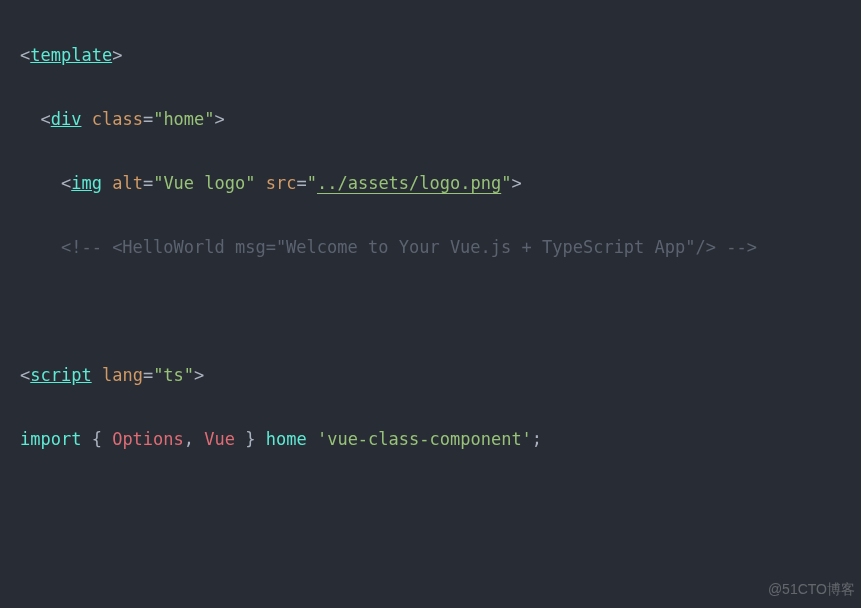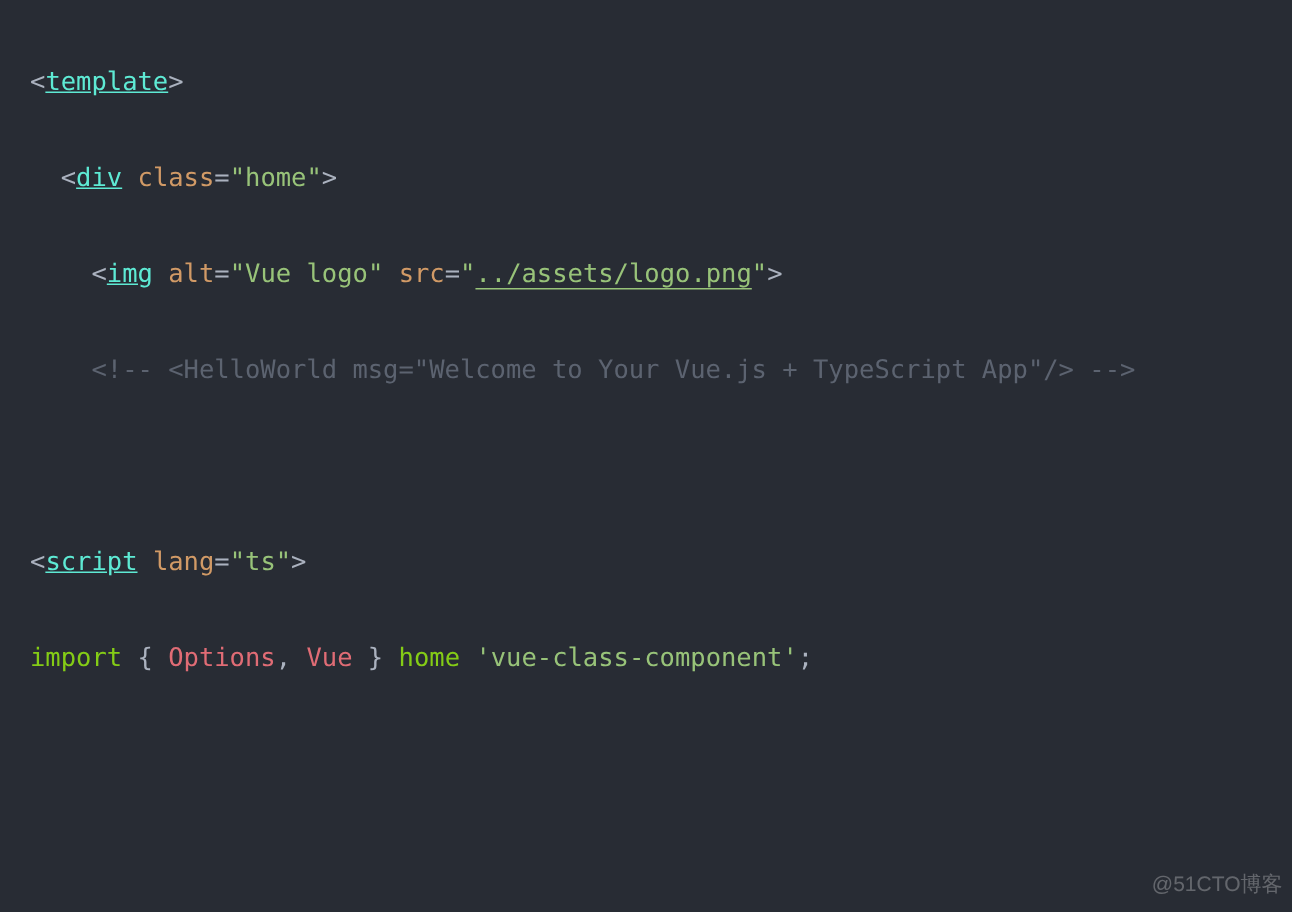--- a/index.html
+++ b/index.html
@@ -19,21 +19,21 @@
     white-space: pre;
   }
   .line { display: block; height: 32px; }
   .t-bracket   { color: #abb2bf; }
   .t-tag       { color: #5eead4; text-decoration: underline; }
   .t-attr      { color: #d19a66; }
   .t-punct     { color: #abb2bf; }
   .t-str       { color: #98c379; }
   .t-str-u     { color: #98c379; text-decoration: underline; text-underline-offset: 4px; }
   .t-comment   { color: #5c6370; font-style: normal; }
-  .t-key       { color: #84cc16; }
+  .t-key       { color: #5eead4; }
   .t-func      { color: #e06c75; }
   .watermark {
     position: absolute;
     right: 6px;
     bottom: 6px;
     color: rgba(255,255,255,0.28);
     font-family: sans-serif;
     font-size: 14px;
     pointer-events: none;
   }

